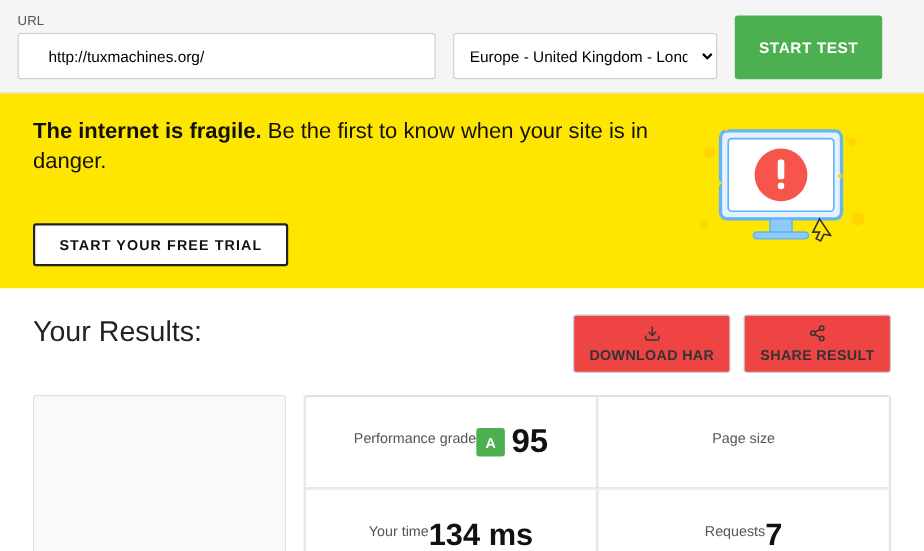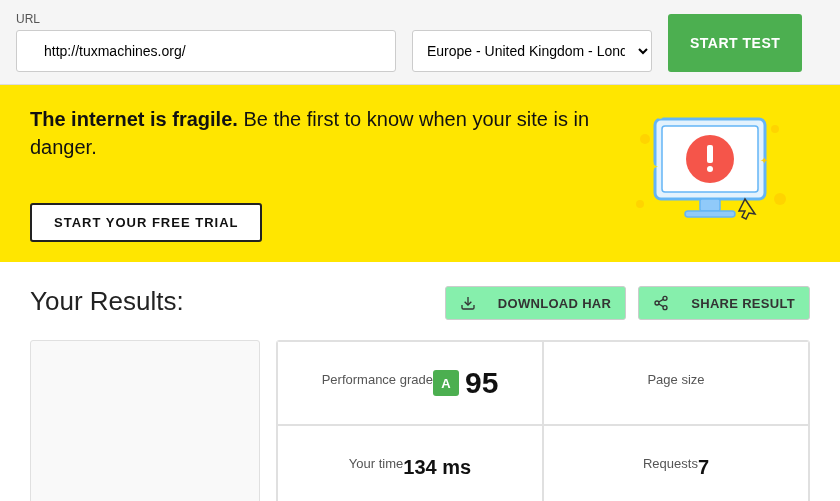--- a/index.html
+++ b/index.html
@@ -124,30 +124,31 @@
       color: #222;
       font-weight: normal;
     }
     .results-actions {
       display: flex;
       gap: 12px;
     }
     .action-btn {
       display: flex;
       align-items: center;
-      gap: 22px;
+      gap: 4px;
       border: 1px solid #ccc;
-      background: #86efac;
+      background: #ef4444;
       border-radius: 3px;
       padding: 8px 14px;
       font-size: 13px;
       font-weight: bold;
       cursor: pointer;
       color: #333;
       letter-spacing: 0.3px;
+      flex-direction: column;
     }
     .action-btn svg { width: 16px; height: 16px; }
 
     
     .results-grid {
       display: flex;
       gap: 0;
     }
     .results-screenshot {
       width: 230px;
@@ -176,21 +177,21 @@
       justify-content: center;
       padding: 14px 10px;
       background: #fff;
     }
     .metric-label {
       font-size: 13px;
       color: #555;
       margin-bottom: 8px;
     }
     .metric-value {
-      font-size: 20px;
+      font-size: 28px;
       font-weight: bold;
       color: #111;
     }
     .metric-value.large { font-size: 26px; }
     .grade-badge {
       display: inline-flex;
       align-items: center;
       justify-content: center;
       background: #4caf50;
       color: #fff;

